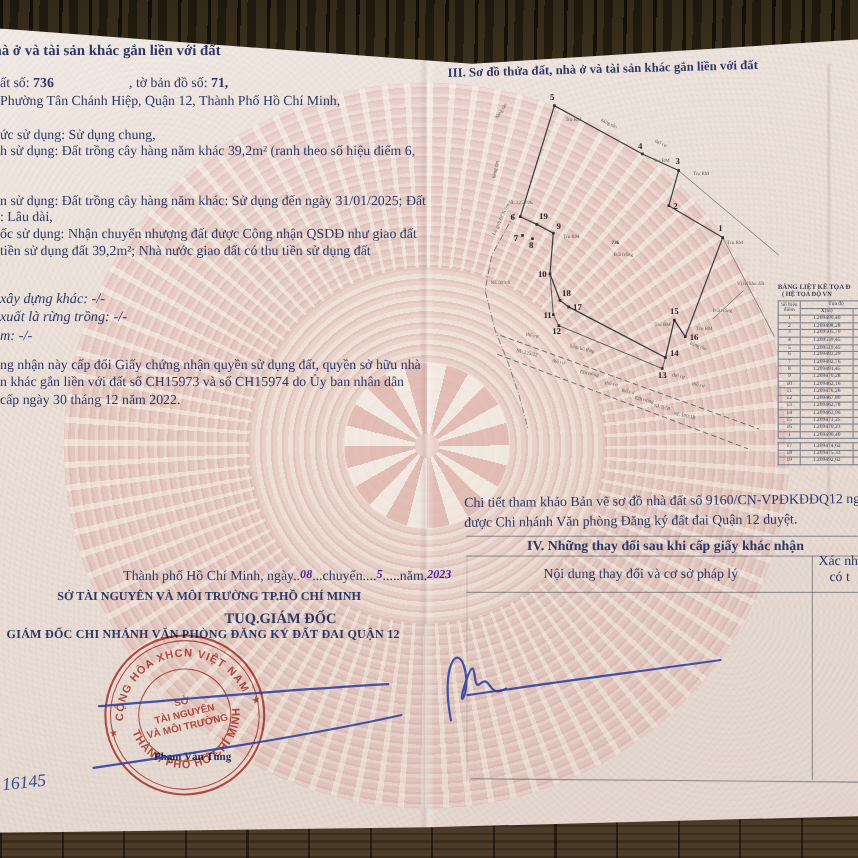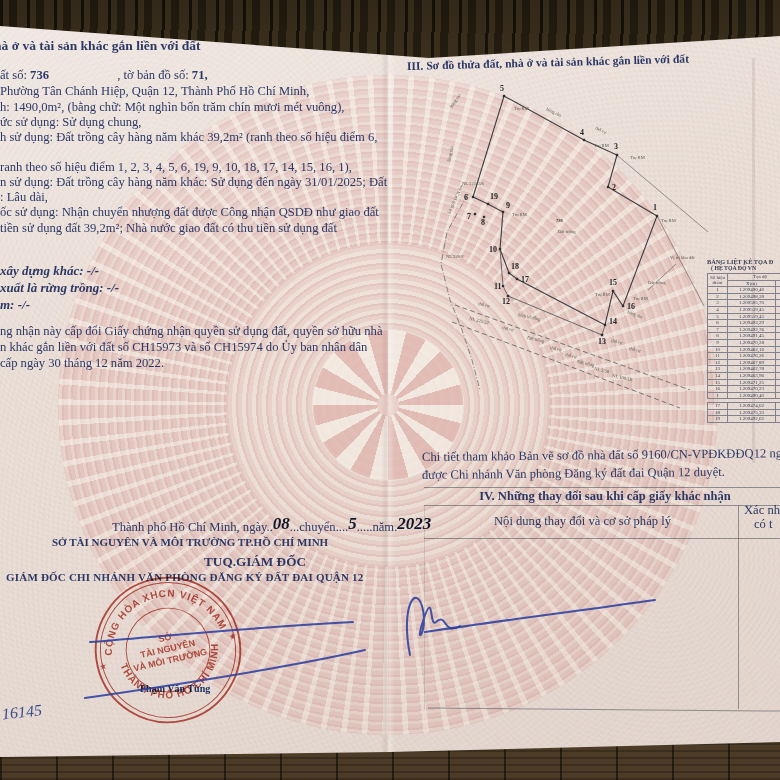--- a/index.html
+++ b/index.html
@@ -28,22 +28,22 @@
     background:repeating-radial-gradient(circle at 50% 50%,#e3bfb9 0 2px,#f1e3da 2px 6px,#e9cfc7 6px 10px);}
   .drum-star{position:absolute;left:313px;top:330px;width:150px;height:150px;border-radius:50%;opacity:.85;
     background:radial-gradient(circle,#ecd2cb 0 11px,rgba(0,0,0,0) 11px),
                repeating-conic-gradient(#f6efe6 0 14deg,#e2bab3 14deg 30deg);}
   .wash{position:absolute;inset:0;background:linear-gradient(162deg,rgba(255,255,255,.34) 0%,rgba(255,255,255,0) 38%,rgba(182,160,150,.16) 100%);}
   .fold{position:absolute;left:381px;top:26px;width:14px;height:730px;
     background:linear-gradient(90deg,rgba(0,0,0,0),rgba(125,95,92,.13) 35%,rgba(255,255,255,.28) 60%,rgba(0,0,0,0));}
   .crease-r{position:absolute;left:752px;top:58px;width:3px;height:405px;background:rgba(140,110,104,.16);}
   .doc-line{position:absolute;left:0;font-size:12.6px;color:#2d3865;white-space:nowrap;}
   .bold{font-weight:bold;}
-  .it{font-style:italic;font-weight:bold;font-size:13px;}
-  .hw{font-style:italic;color:#0f172a;font-size:17px;font-weight:bold;transform:translateY(-2px);display:inline-block;}
+  .it{font-style:italic;font-weight:normal;font-size:13px;}
+  .hw{font-style:italic;color:#4c1d95;font-size:11px;font-weight:bold;transform:translateY(-2px);display:inline-block;}
   .center{text-align:center;}
   .hline{position:absolute;height:1px;background:rgba(72,78,90,.55);}
   .vline{position:absolute;width:1px;background:rgba(72,78,90,.55);}
   
   #plot-svg{position:absolute;left:0;top:0;width:780px;height:780px;pointer-events:none;}
   #plot-svg .outline{fill:none;stroke:#3c3d42;stroke-width:1.1;}
   #plot-svg .strip{fill:none;stroke:#4a4b50;stroke-width:.8;}
   #plot-svg .road{fill:none;stroke:#5c5e60;stroke-width:.8;stroke-dasharray:5 3;}
   #plot-svg .dashdot{fill:none;stroke:#5c5e60;stroke-width:.7;stroke-dasharray:6 2 1 2;}
   #plot-svg .thin{fill:none;stroke:#55565c;stroke-width:.6;}
@@ -88,24 +88,22 @@
   <div class="doc-line bold" style="top:38px;left:-6px;font-size:13.5px">hà ở và tài sản khác gắn liền với đất</div>
 
   <div class="doc-line" style="top:68px">
     <span>ất số:</span>
     <span class="bold">736</span>
     <span style="display:inline-block;width:62px"></span>
     <span>, tờ bản đồ số:</span>
     <span class="bold">71,</span>
   </div>
   <div class="doc-line" style="top:84px">Phường Tân Chánh Hiệp, Quận 12, Thành Phố Hồ Chí Minh,</div>
-  <div class="doc-line" style="top:100px">h: 1490,0m², (bằng chữ: Một nghìn bốn trăm chín mươi mét vuông),</div>
   <div class="doc-line" style="top:115px">ức sử dụng: Sử dụng chung,</div>
   <div class="doc-line" style="top:130px">h sử dụng: Đất trồng cây hàng năm khác 39,2m² (ranh theo số hiệu điểm 6,</div>
-  <div class="doc-line" style="top:160px">ranh theo số hiệu điểm 1, 2, 3, 4, 5, 6, 19, 9, 10, 18, 17, 14, 15, 16, 1),</div>
   <div class="doc-line" style="top:175px">n sử dụng: Đất trồng cây hàng năm khác: Sử dụng đến ngày 31/01/2025; Đất</div>
   <div class="doc-line" style="top:190px">: Lâu dài,</div>
   <div class="doc-line" style="top:205px">ốc sử dụng: Nhận chuyển nhượng đất được Công nhận QSDĐ như giao đất</div>
   <div class="doc-line" style="top:221px">tiền sử dụng đất 39,2m²; Nhà nước giao đất có thu tiền sử dụng đất</div>
 
   <div class="doc-line it" style="top:263px">xây dựng khác: -/-</div>
   <div class="doc-line it" style="top:280px">xuất là rừng trồng: -/-</div>
   <div class="doc-line it" style="top:297px">m: -/-</div>
 
   <div class="doc-line" style="top:324px">ng nhận này cấp đổi Giấy chứng nhận quyền sử dụng đất, quyền sở hữu nhà</div>

